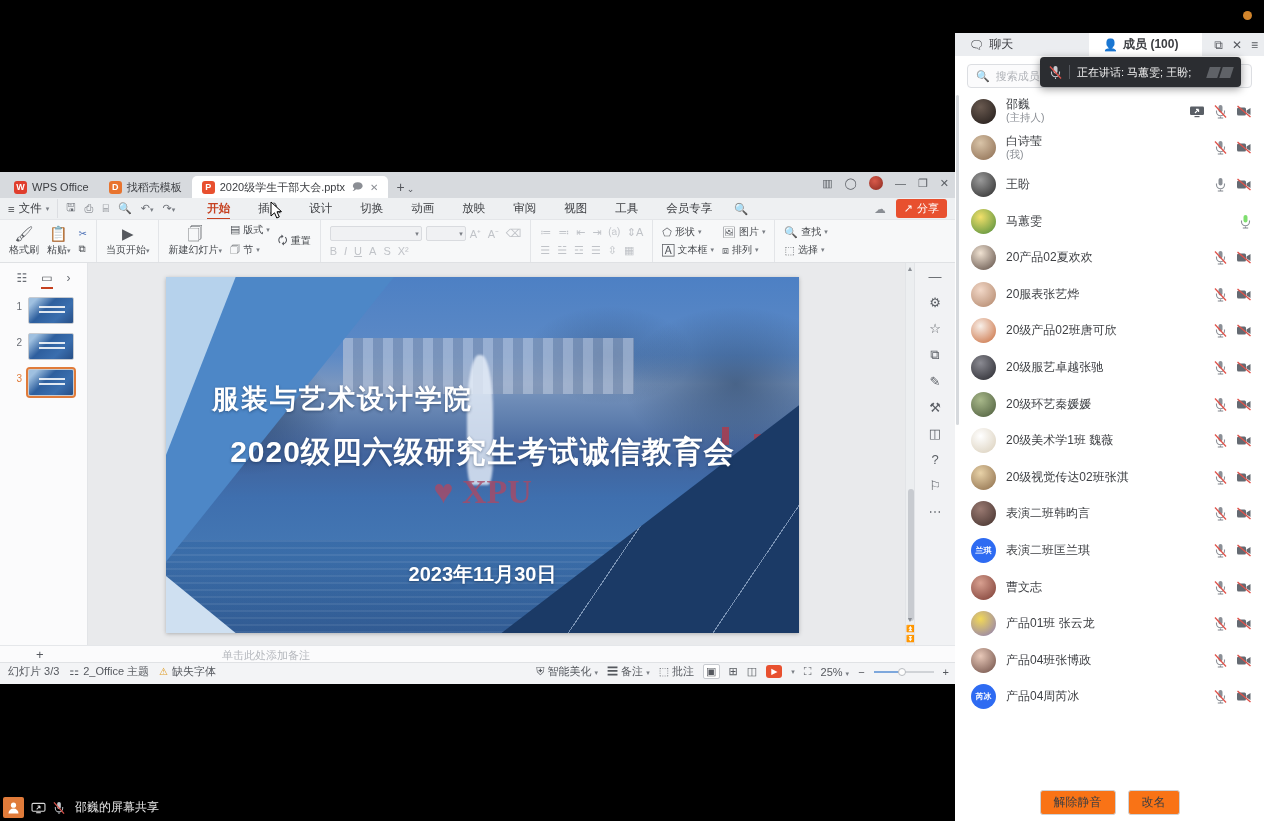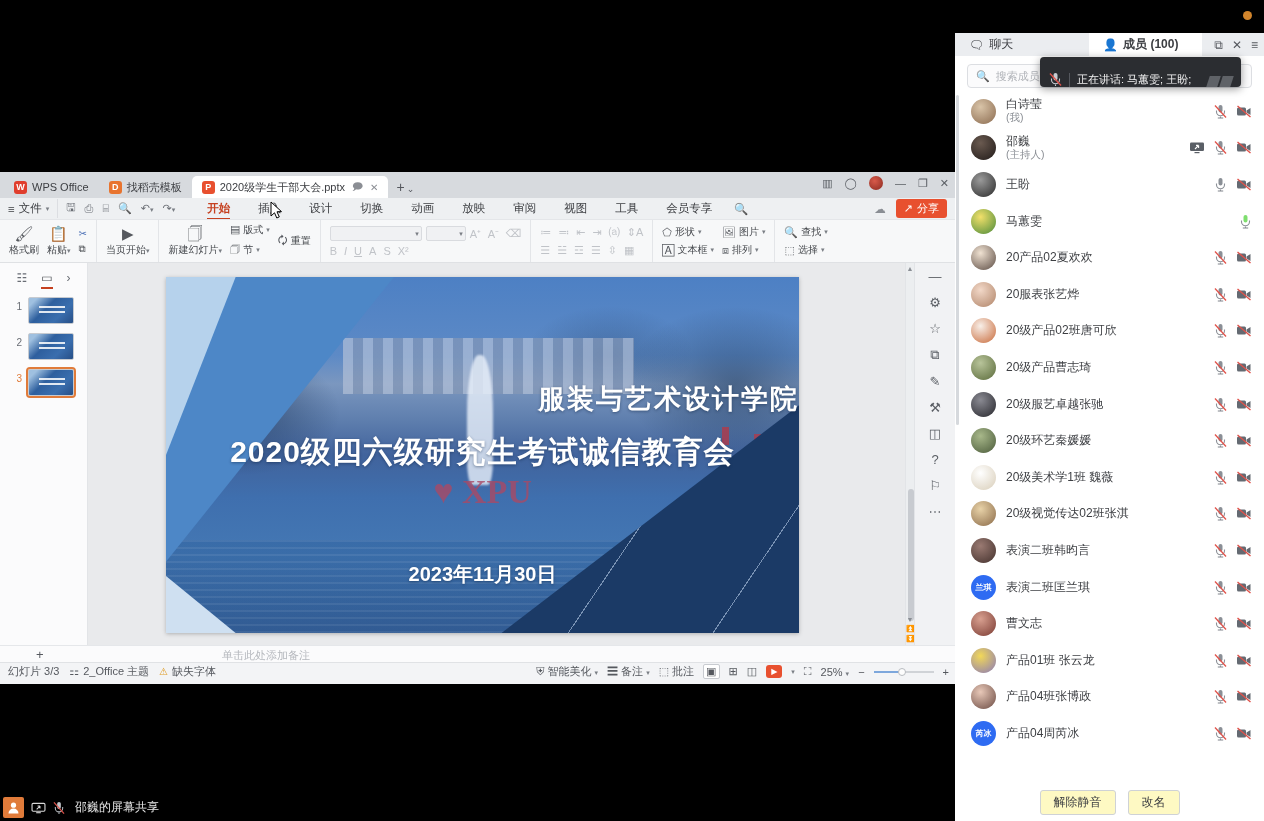--- a/index.html
+++ b/index.html
@@ -101,23 +101,23 @@
           background:repeating-linear-gradient(180deg, rgba(255,255,255,.07) 0 2px, transparent 2px 7px),
                      linear-gradient(180deg, rgba(40,90,150,.35), rgba(25,60,110,.25)); }
   .banner { position:absolute; width:7px; height:18px; background:#b03a4a; opacity:.8; }
   .tri { position:absolute; inset:0; }
   .tri.pale { background:#b6d2ec; clip-path:polygon(0 0, 27% 0, 0 55%); }
   .tri.band { background:#4d87c7; clip-path:polygon(11% 0, 36% 0, 0 80%, 0 50%); }
   .tri.bl   { background:#cfe0f1; clip-path:polygon(0 84%, 0 100%, 11% 100%); }
   .tri.dark { background:#1b3a66; clip-path:polygon(100% 36%, 100% 100%, 53% 100%); }
   .tri.darkline { clip-path:polygon(100% 36%, 100% 100%, 53% 100%);
       background:repeating-linear-gradient(124deg, transparent 0 52px, rgba(200,220,245,.55) 52px 53px, transparent 53px 120px); }
-  .slide-title { position:absolute; left:0; right:0; top:104px; text-align:right;
+  .slide-title { position:absolute; left:0; right:0; top:104px; text-align:left;
                  color:#fff; font-size:27px; font-weight:bold; letter-spacing:2px;
-                 text-shadow:0 1px 3px rgba(10,30,60,.45); }
+                 text-shadow:0 1px 3px rgba(10,30,60,.45);padding-left:46px; }
   .slide-sub { position:absolute; left:0; right:0; top:155px; text-align:center;
                color:#fff; font-size:30px; font-weight:bold; letter-spacing:1px;
                text-shadow:0 1px 3px rgba(10,30,60,.45); }
   .slide-logo { position:absolute; left:0; right:0; top:196px; text-align:center;
                 color:#a84a66; font-size:34px; font-weight:bold; opacity:.8;
                 font-family:"Liberation Serif", serif; }
   .slide-date { position:absolute; left:0; right:0; top:284px; text-align:center;
                 color:#fff; font-size:20px; font-weight:bold;
                 text-shadow:0 1px 3px rgba(10,30,60,.45); }
 
@@ -162,42 +162,42 @@
                 color:#3c3e42; position:relative; }
   .ptab { display:flex; align-items:center; gap:5px; padding:0 14px; height:100%; }
   .ptab.active { background:#fff; font-weight:bold; }
   .ptab-icons { position:absolute; right:6px; top:0; height:100%; display:flex;
                 align-items:center; gap:9px; color:#55585e; font-size:12px; }
   .psearch { margin:8px 12px 4px; height:24px; border:1px solid #dcdee2; border-radius:4px;
              background:#fbfbfc; display:flex; align-items:center; gap:6px; padding:0 8px;
              color:#b0b3b8; font-size:11px; }
   .toast { position:absolute; left:85px; top:24px; width:201px; height:30px;
            background:#2b2d31; border-radius:4px; box-shadow:0 2px 8px rgba(0,0,0,.4);
-           display:flex; align-items:flex-end; gap:7px; padding:0 9px; z-index:30; }
+           display:flex; align-items:center; gap:7px; padding:0 9px; z-index:30; }
   .toast .txt { color:#f2f2f2; font-size:11px; white-space:nowrap; }
   .toast .vdiv { width:1px; height:14px; background:#55585e; }
   .toast .logo { margin-left:auto; display:flex; gap:2px; opacity:.55; }
   .toast .logo i { width:11px; height:11px; background:#8a8e94; display:block;
                    transform:skewX(-18deg); }
   .member-list { position:absolute; left:0; top:60px; width:100%; height:688px;
                  overflow:hidden; }
   .member-row { height:36.6px; display:flex; align-items:center; padding:0 12px 0 16px; }
   .mavatar { width:25px; height:25px; border-radius:50%; flex:0 0 25px;
              display:flex; align-items:center; justify-content:center;
              color:#fff; font-size:8px; font-weight:bold; overflow:hidden; }
   .mnames { margin-left:10px; line-height:13px; }
   .mname { font-size:12px; color:#3d3f43; }
   .msub { font-size:10.5px; color:#8a8e94; }
   .micons { margin-left:auto; display:flex; gap:9px; align-items:center; }
   .list-scrollbar { position:absolute; left:0.5px; top:62px; width:3px; height:330px;
                     background:#d6d9dd; border-radius:2px; z-index:5; }
   .panel-footer { position:absolute; left:0; bottom:0; width:100%; height:38px;
                   background:#fff; display:flex; align-items:center; justify-content:center;
                   gap:12px; }
-  .pf-btn { border:1px solid #cfd2d6; border-radius:3px; background:#fef9c3; font-size:12px;
+  .pf-btn { border:1px solid #cfd2d6; border-radius:3px; background:#f97316; font-size:12px;
             color:#3c3e42; padding:3px 13px; font-family:"Liberation Sans",sans-serif; }
 
   
   .share-bar { position:absolute; left:0; top:794px; height:27px; display:flex;
                align-items:center; gap:7px; padding-left:3px; }
   .share-avatar { width:21px; height:21px; background:#e07b3a; border-radius:2px;
                   display:flex; align-items:center; justify-content:center; }
   .share-text { color:#e8e8e8; font-size:12px; margin-left:3px; }
 
   .rec-dot { position:absolute; left:1243px; top:11px; width:9px; height:9px;
@@ -535,44 +535,20 @@
     <span class="vdiv"></span>
     <span class="txt">正在讲话: 马蕙雯; 王盼;</span>
     <span class="logo">
         <i></i>
         <i></i>
       </span>
   </div>
 
   <div class="member-list" id="member-list">
   <div class="member-row">
-    <div class="mavatar" style="background: radial-gradient(circle at 38% 32%, rgb(217, 196, 168), rgb(138, 106, 79));">
-          <span class="avatar-text"></span>
-        </div>
-    <div class="mnames">
-      <div class="mname">白诗莹</div>
-      <div class="msub">(我)</div>
-    </div>
-    <div class="micons">
-          <svg width="13" height="15" viewBox="0 0 13 15">
-    <rect x="4.5" y="1" width="4" height="7.5" rx="2" fill="#8a8f96"></rect>
-    <path d="M2.5 6.5v1.2a4 4 0 0 0 8 0V6.5" stroke="#8a8f96" fill="none" stroke-width="1.1"></path>
-    <line x1="6.5" y1="12.5" x2="6.5" y2="14" stroke="#8a8f96" stroke-width="1.1"></line>
-    <line x1="3.8" y1="14" x2="9.2" y2="14" stroke="#8a8f96" stroke-width="1.1"></line>
-            <line x1="1" y1="1.5" x2="12" y2="13.5" stroke="#e0524a" stroke-width="1.3"></line>
-          </svg>
-          <svg width="16" height="13" viewBox="0 0 16 13">
-    <rect x="1" y="2.5" width="9" height="8" rx="1.5" fill="#646a72"></rect>
-    <path d="M10.5 5.5 14.5 3v7l-4-2.5z" fill="#646a72"></path>
-    <line x1="1.5" y1="1" x2="14.5" y2="12" stroke="#e0524a" stroke-width="1.4"></line>
-          </svg>
-        </div>
-  </div>
-
-  <div class="member-row">
     <div class="mavatar" style="background: radial-gradient(circle at 38% 32%, rgb(106, 90, 80), rgb(32, 26, 24));">
           <span class="avatar-text"></span>
         </div>
     <div class="mnames">
       <div class="mname">邵巍</div>
       <div class="msub">(主持人)</div>
     </div>
     <div class="micons">
           <svg width="16" height="13" viewBox="0 0 16 13">
     <rect x="1" y="1.5" width="14" height="8.5" rx="1.2" fill="#5a5f66"></rect>
@@ -588,20 +564,44 @@
           </svg>
           <svg width="16" height="13" viewBox="0 0 16 13">
     <rect x="1" y="2.5" width="9" height="8" rx="1.5" fill="#646a72"></rect>
     <path d="M10.5 5.5 14.5 3v7l-4-2.5z" fill="#646a72"></path>
     <line x1="1.5" y1="1" x2="14.5" y2="12" stroke="#e0524a" stroke-width="1.4"></line>
           </svg>
         </div>
   </div>
 
   <div class="member-row">
+    <div class="mavatar" style="background: radial-gradient(circle at 38% 32%, rgb(217, 196, 168), rgb(138, 106, 79));">
+          <span class="avatar-text"></span>
+        </div>
+    <div class="mnames">
+      <div class="mname">白诗莹</div>
+      <div class="msub">(我)</div>
+    </div>
+    <div class="micons">
+          <svg width="13" height="15" viewBox="0 0 13 15">
+    <rect x="4.5" y="1" width="4" height="7.5" rx="2" fill="#8a8f96"></rect>
+    <path d="M2.5 6.5v1.2a4 4 0 0 0 8 0V6.5" stroke="#8a8f96" fill="none" stroke-width="1.1"></path>
+    <line x1="6.5" y1="12.5" x2="6.5" y2="14" stroke="#8a8f96" stroke-width="1.1"></line>
+    <line x1="3.8" y1="14" x2="9.2" y2="14" stroke="#8a8f96" stroke-width="1.1"></line>
+            <line x1="1" y1="1.5" x2="12" y2="13.5" stroke="#e0524a" stroke-width="1.3"></line>
+          </svg>
+          <svg width="16" height="13" viewBox="0 0 16 13">
+    <rect x="1" y="2.5" width="9" height="8" rx="1.5" fill="#646a72"></rect>
+    <path d="M10.5 5.5 14.5 3v7l-4-2.5z" fill="#646a72"></path>
+    <line x1="1.5" y1="1" x2="14.5" y2="12" stroke="#e0524a" stroke-width="1.4"></line>
+          </svg>
+        </div>
+  </div>
+
+  <div class="member-row">
     <div class="mavatar" style="background: radial-gradient(circle at 38% 32%, rgb(154, 154, 154), rgb(42, 42, 42));">
           <span class="avatar-text"></span>
         </div>
     <div class="mnames">
       <div class="mname">王盼</div>
 
     </div>
     <div class="micons">
           <svg width="13" height="15" viewBox="0 0 13 15">
     <rect x="4.5" y="1" width="4" height="7.5" rx="2" fill="#8a8f96"></rect>
@@ -701,43 +701,20 @@
             <line x1="1" y1="1.5" x2="12" y2="13.5" stroke="#e0524a" stroke-width="1.3"></line>
           </svg>
           <svg width="16" height="13" viewBox="0 0 16 13">
     <rect x="1" y="2.5" width="9" height="8" rx="1.5" fill="#646a72"></rect>
     <path d="M10.5 5.5 14.5 3v7l-4-2.5z" fill="#646a72"></path>
     <line x1="1.5" y1="1" x2="14.5" y2="12" stroke="#e0524a" stroke-width="1.4"></line>
           </svg>
         </div>
   </div>
 
-  <div class="member-row">
-    <div class="mavatar" style="background: radial-gradient(circle at 38% 32%, rgb(184, 196, 154), rgb(90, 106, 58));">
-          <span class="avatar-text"></span>
-        </div>
-    <div class="mnames">
-      <div class="mname">20级产品曹志琦</div>
-
-    </div>
-    <div class="micons">
-          <svg width="13" height="15" viewBox="0 0 13 15">
-    <rect x="4.5" y="1" width="4" height="7.5" rx="2" fill="#8a8f96"></rect>
-    <path d="M2.5 6.5v1.2a4 4 0 0 0 8 0V6.5" stroke="#8a8f96" fill="none" stroke-width="1.1"></path>
-    <line x1="6.5" y1="12.5" x2="6.5" y2="14" stroke="#8a8f96" stroke-width="1.1"></line>
-    <line x1="3.8" y1="14" x2="9.2" y2="14" stroke="#8a8f96" stroke-width="1.1"></line>
-            <line x1="1" y1="1.5" x2="12" y2="13.5" stroke="#e0524a" stroke-width="1.3"></line>
-          </svg>
-          <svg width="16" height="13" viewBox="0 0 16 13">
-    <rect x="1" y="2.5" width="9" height="8" rx="1.5" fill="#646a72"></rect>
-    <path d="M10.5 5.5 14.5 3v7l-4-2.5z" fill="#646a72"></path>
-    <line x1="1.5" y1="1" x2="14.5" y2="12" stroke="#e0524a" stroke-width="1.4"></line>
-          </svg>
-        </div>
-  </div>
 
   <div class="member-row">
     <div class="mavatar" style="background: radial-gradient(circle at 38% 32%, rgb(138, 138, 146), rgb(38, 38, 44));">
           <span class="avatar-text"></span>
         </div>
     <div class="mnames">
       <div class="mname">20级服艺卓越张驰</div>
 
     </div>
     <div class="micons">

